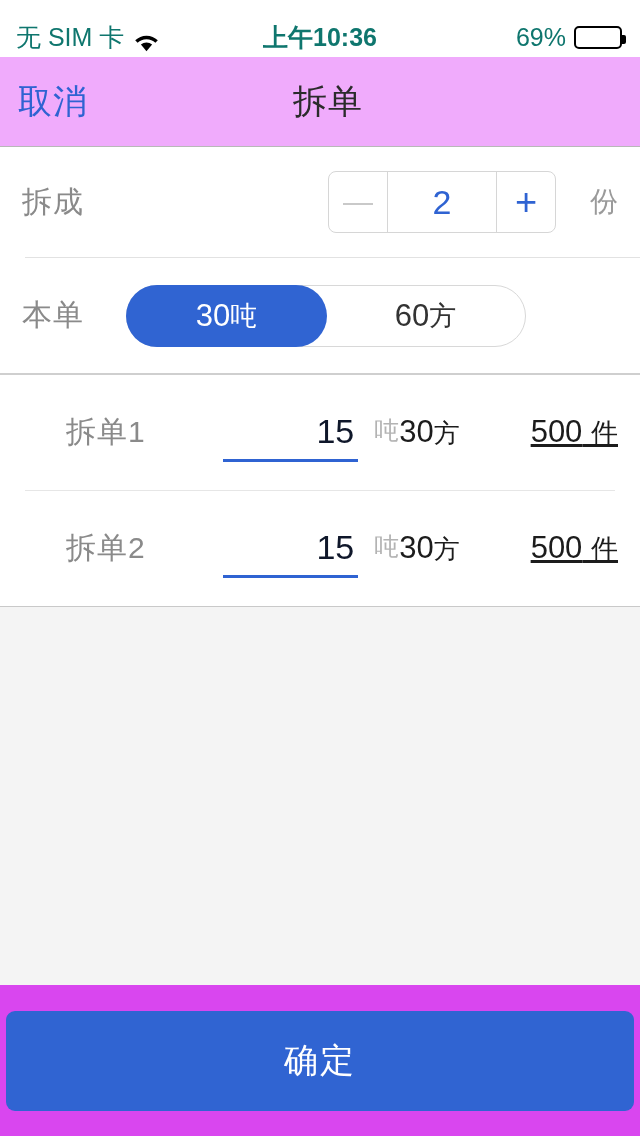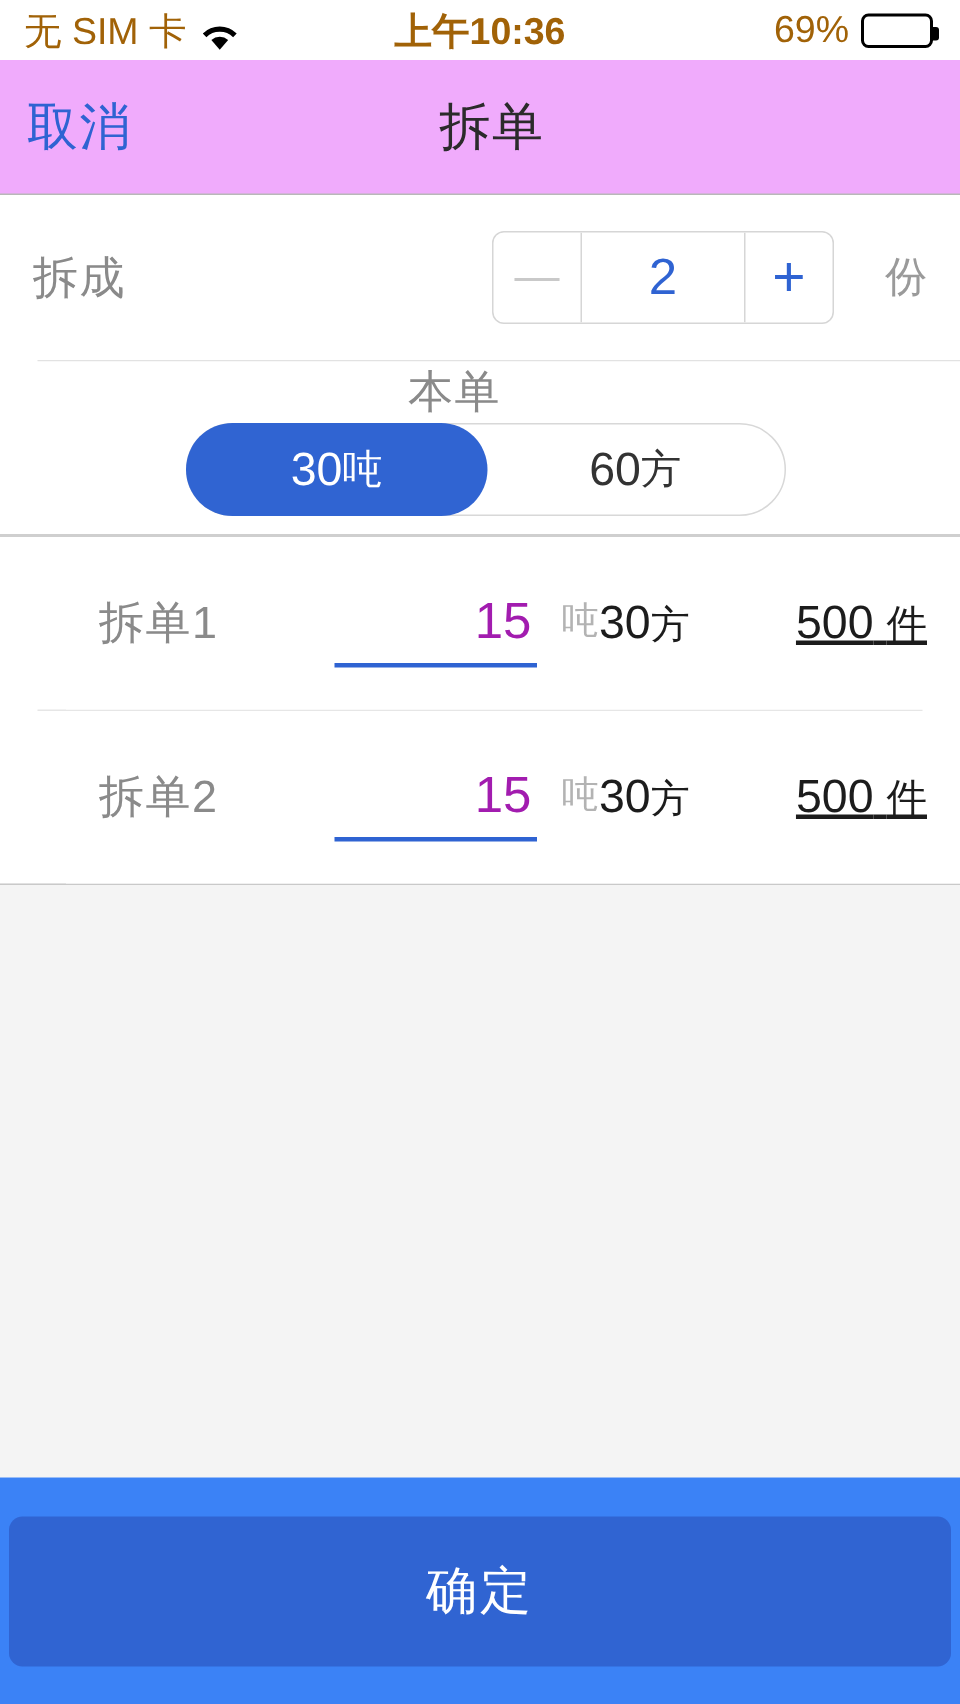--- a/index.html
+++ b/index.html
@@ -18,23 +18,24 @@
     flex-direction: column;
   }
 
   
   .statusbar {
     height: 40px;
     flex: 0 0 40px;
     position: relative;
     display: flex;
     align-items: center;
-    color: #a16207;
+    color: #0f766e;
     font-size: 25px;
     padding: 0 18px 0 16px;
+    margin-top: 17px;
   }
   .sb-left { display: flex; align-items: center; gap: 9px; }
   .sb-carrier { font-size: 25px; letter-spacing: 0px; }
   .wifi-icon { display: inline-block; width: 27px; height: 20px; position: relative; top: 2px; }
   .sb-center {
     position: absolute; left: 0; right: 0; top: 0; bottom: 0;
     display: flex; align-items: center; justify-content: center;
     font-size: 25px; font-weight: bold;
     pointer-events: none;
   }
@@ -150,21 +151,21 @@
     height: 2px;
     background: #cfcfcf;
   }
   .divider-row {
     height: 1px;
     background: #e6e6e6;
     margin: 0 25px;
   }
 
   
-  .row-main { height: 115px; flex-direction: column; }
+  .row-main { height: 115px; }
   .row-main .row-label { width: 96px; }
   .segmented {
     display: flex;
     align-items: stretch;
     height: 62px;
     border: 1px solid #d8d8d8;
     border-radius: 31px;
     background: #fff;
     margin-left: 8px;
     overflow: visible;
@@ -205,21 +206,21 @@
     margin-left: 48px;
     height: 58px;
     display: flex;
     align-items: center;
     border-bottom: 3px solid #2f63d2;
   }
   .split-input {
     width: 100%;
     text-align: right;
     font-size: 34px;
-    color: #a21caf;
+    color: #0f172a;
     padding-right: 4px;
   }
   .split-unit {
     font-size: 25px;
     color: #b3b3b3;
     margin-left: 16px;
     align-self: center;
     padding-bottom: 4px;
   }
   .split-vol {
@@ -240,21 +241,21 @@
   .split-qty .u { font-size: 27px; }
 
   
   .filler {
     flex: 1 1 auto;
     background: #f4f4f4;
     border-top: 1px solid #c9c9c9;
   }
   .footer {
     flex: 0 0 151px;
-    background: #3b82f6;
+    background: #d946ef;
     display: flex;
     align-items: center;
     justify-content: center;
     padding: 0 6px;
   }
   .confirm-btn {
     width: 100%;
     height: 100px;
     background: #3064d2;
     color: #ffffff;

